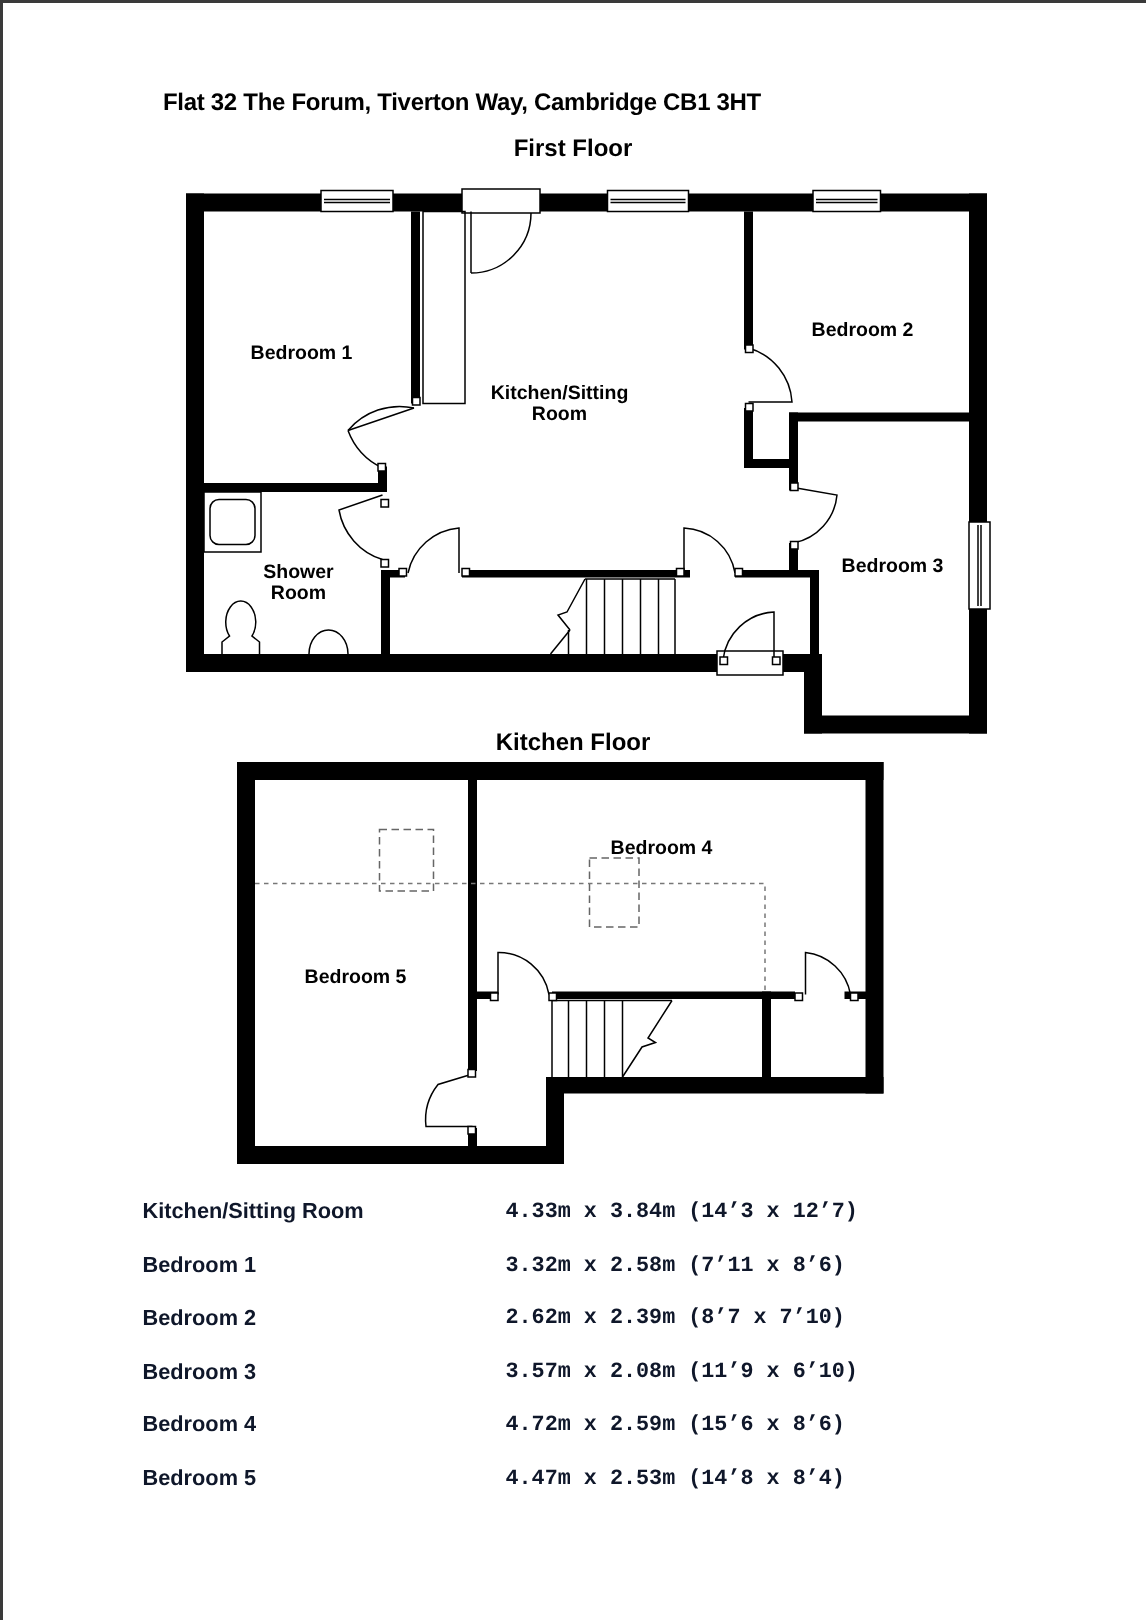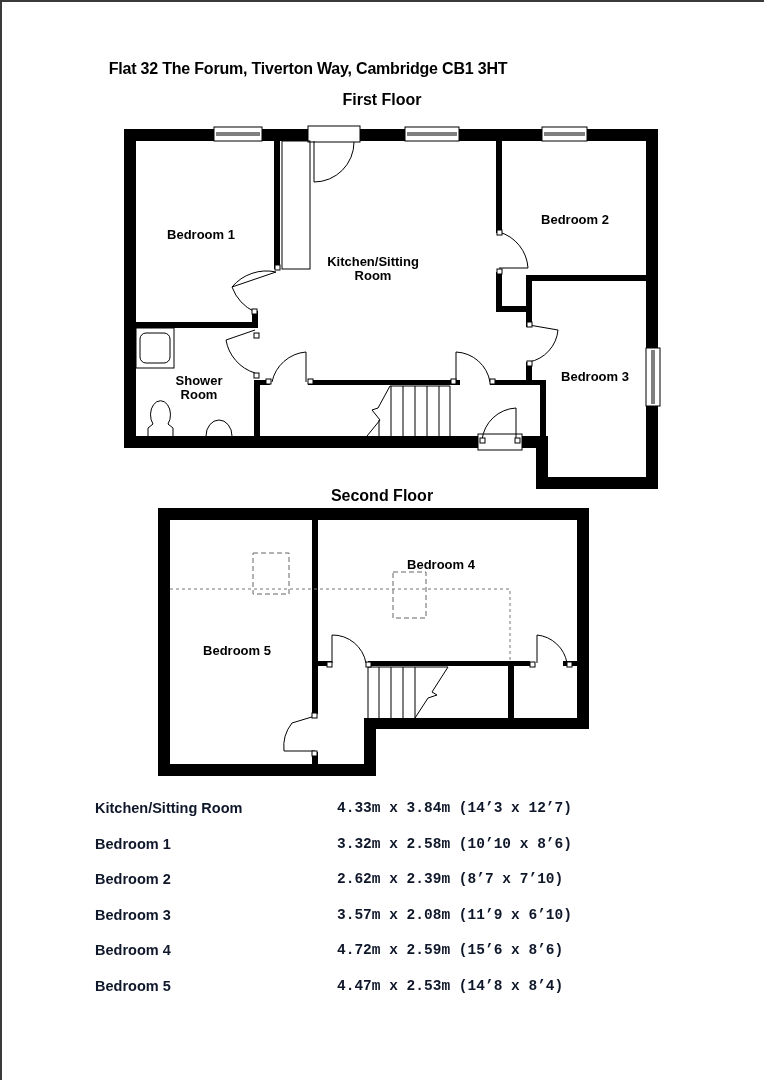--- a/index.html
+++ b/index.html
@@ -142,21 +142,21 @@
     <text x="201" y="239">Bedroom 1</text>
     <text x="373" y="266">Kitchen/Sitting</text>
     <text x="373" y="280">Room</text>
     <text x="575" y="224">Bedroom 2</text>
     <text x="199" y="385">Shower</text>
     <text x="199" y="399">Room</text>
     <text x="595" y="381">Bedroom 3</text>
   </g>
 </svg>
 
-<div class="floor-label" style="top:487px">Second Floor</div>
+<div class="floor-label" style="top:487px">Kitchen Floor</div>
 
 <svg class="plan" width="764" height="1080" viewBox="0 0 764 1080" style="pointer-events:none">
   <g fill="#000">
     <rect x="158" y="508" width="431" height="12"></rect>
     <rect x="158" y="508" width="12" height="268"></rect>
     <rect x="158" y="764" width="218" height="12"></rect>
     <rect x="364" y="718" width="12" height="58"></rect>
     <rect x="364" y="718" width="225" height="11"></rect>
     <rect x="577" y="508" width="12" height="221"></rect>
 
@@ -202,21 +202,21 @@
   </g>
 </svg>
 
 <div class="dims">
   <div class="dim-row">
     <span class="dim-room">Kitchen/Sitting Room</span>
     <span class="dim-size">4.33m x 3.84m (14’3 x 12’7)</span>
   </div>
   <div class="dim-row">
     <span class="dim-room">Bedroom 1</span>
-    <span class="dim-size">3.32m x 2.58m (10’10 x 8’6)</span>
+    <span class="dim-size">3.32m x 2.58m (7’11 x 8’6)</span>
   </div>
   <div class="dim-row">
     <span class="dim-room">Bedroom 2</span>
     <span class="dim-size">2.62m x 2.39m (8’7 x 7’10)</span>
   </div>
   <div class="dim-row">
     <span class="dim-room">Bedroom 3</span>
     <span class="dim-size">3.57m x 2.08m (11’9 x 6’10)</span>
   </div>
   <div class="dim-row">

